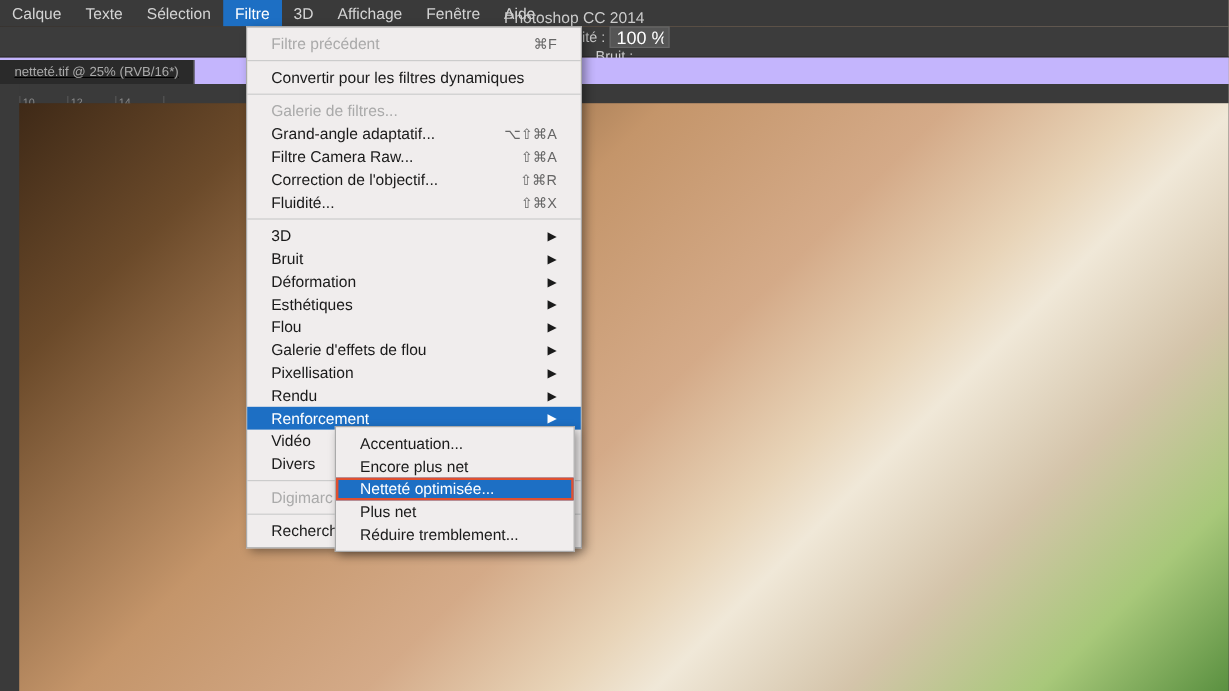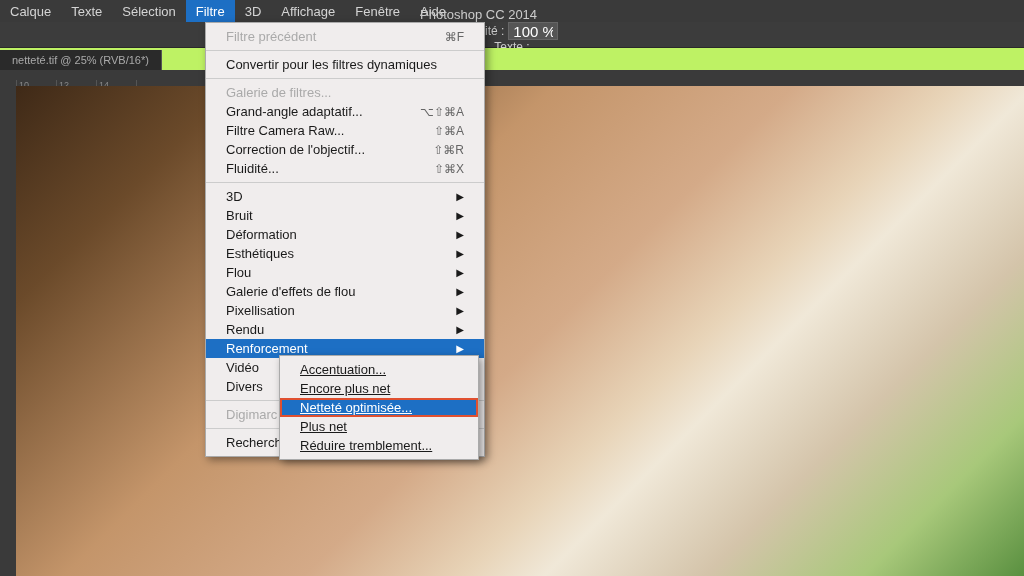--- a/index.html
+++ b/index.html
@@ -77,24 +77,25 @@
       font-size: 15px;
       width: 50px;
       height: 18px;
     }
 
     
     .tabbar {
       position: absolute;
       top: 48px; left: 0; right: 0;
       height: 22px;
-      background: #bef264;
+      background: #c4b5fd;
       display: flex;
       align-items: flex-end;
       z-index: 100;
+      text-decoration: underline;
     }
 
     .tab {
       background: #2a2a2a;
       color: #aaa;
       font-size: 11px;
       padding: 3px 12px;
       height: 20px;
       display: flex;
       align-items: center;
@@ -205,21 +206,20 @@
 
     .submenu-row {
       display: flex;
       align-items: flex-end;
       justify-content: space-between;
       padding: 2px 20px;
       color: #1a1a1a;
       cursor: pointer;
       font-size: 13px;
       white-space: nowrap;
-      text-decoration: underline;
     }
 
     .submenu-row.selected {
       background: #1d6fc4;
       color: white;
       border: 2px solid #e05030;
       padding: 0 18px;
     }
 
     
@@ -248,21 +248,21 @@
   <div class="menu-item">Aide</div>
   <div class="app-title">Photoshop CC 2014</div>
 </div>
 
 <div class="toolbar">
   <div class="toolbar-item">
     <span>pacité :</span>
     <input class="toolbar-input" type="text" value="100 %" style="">
   </div>
   <div class="toolbar-item">
-    <span>Texte :</span>
+    <span>Bruit :</span>
   </div>
 </div>
 
 <div class="tabbar">
   <div class="tab">netteté.tif @ 25% (RVB/16*)</div>
 </div>
 
 <div class="ruler-h">
   <div class="ruler-h-marks">
     <div class="ruler-mark">10</div>

